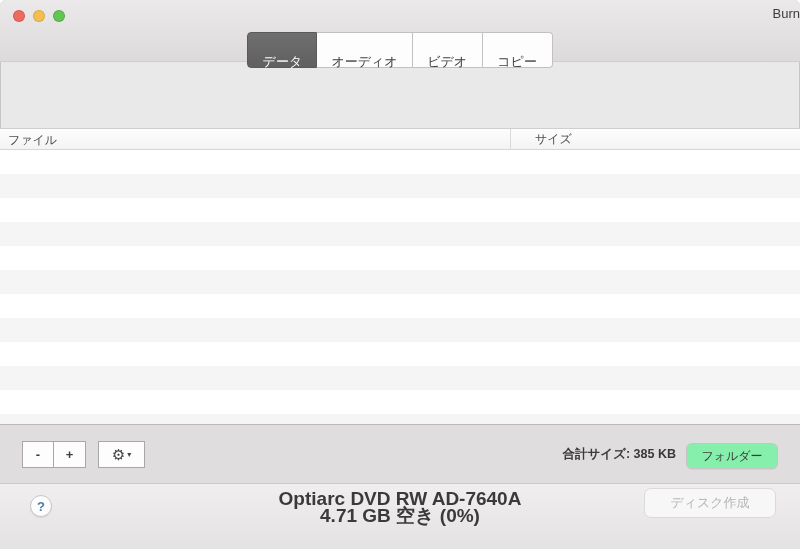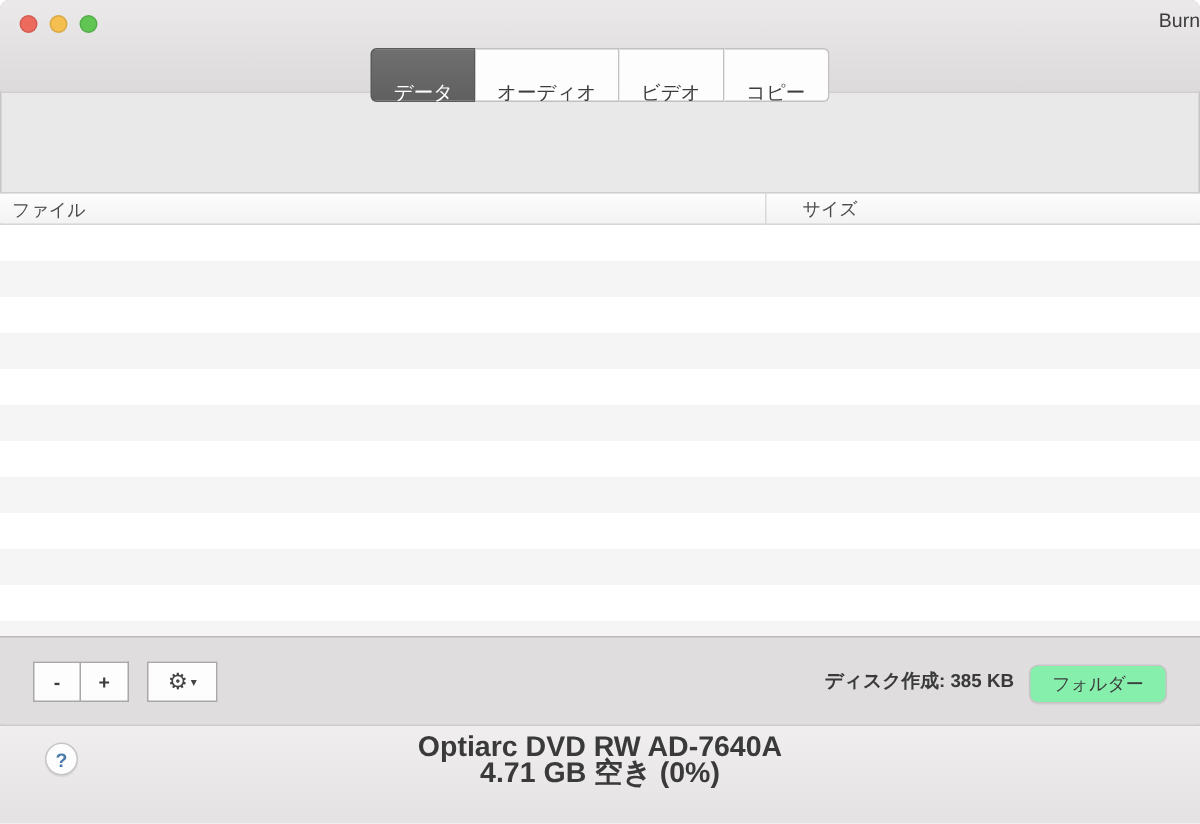--- a/index.html
+++ b/index.html
@@ -116,27 +116,28 @@
   <div class="footer-toolbar">
     <div class="seg">
       <button>-</button>
       <button>+</button>
     </div>
     <button class="gear-btn">
       <span class="gear-glyph">⚙</span>
       <span class="gear-caret">▾</span>
     </button>
     <div class="total">
-      <span>ディスク作成:</span>
+      <span>合計サイズ:</span>
       <span>385 KB</span>
     </div>
     <button class="folder-btn">フォルダー</button>
   </div>
 
   <div class="statusbar">
     <button class="help-btn">?</button>
     <div class="device">
       <div class="device-line">Optiarc DVD RW AD-7640A</div>
       <div class="device-line">4.71 GB 空き (0%)</div>
     </div>
+    <button class="burn-btn" disabled="">ディスク作成</button>
   </div>
 
 </div>
 
 </body></html>

